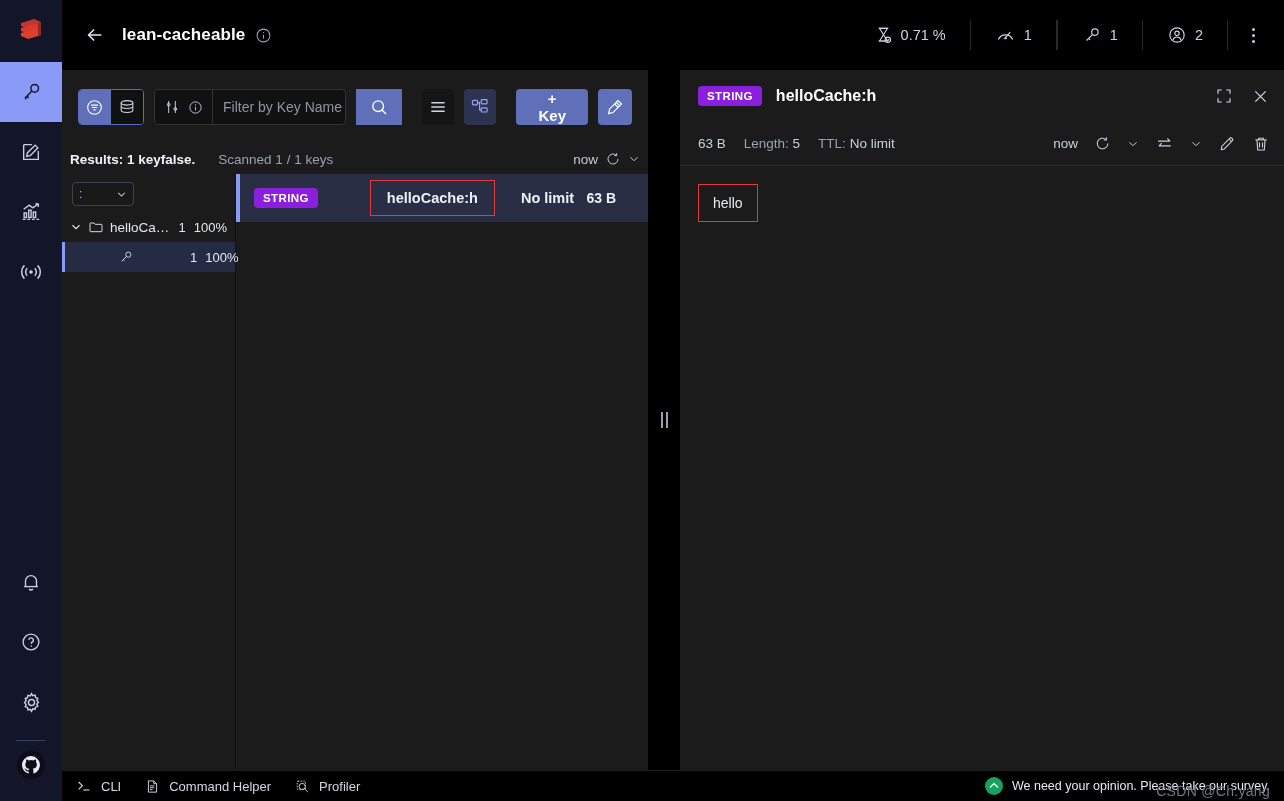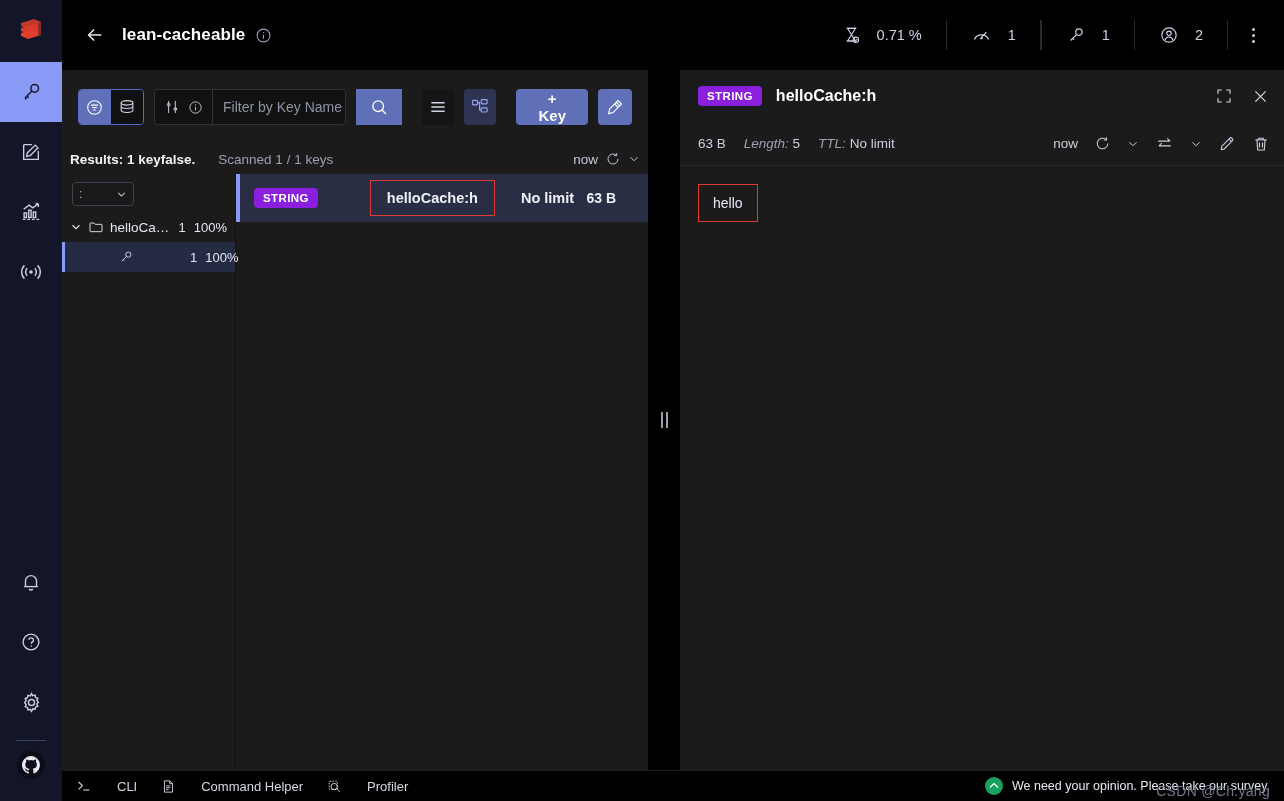--- a/index.html
+++ b/index.html
@@ -35,21 +35,21 @@
   
   .topbar {
     height: 70px; display: flex; align-items: center; background: #000;
     padding: 0 14px 0 18px; flex: 0 0 70px;
   }
   .back-arrow { width: 30px; height: 30px; display:flex;align-items:center;justify-content:center; color:#e9ecf5; }
   .db-title { color:#ffffff; font-size:17px; font-weight:bold; margin-left: 12px; letter-spacing: .1px;}
   .info-circle { margin-left: 10px; color:#9aa2b8; display:flex; align-items:center;}
   .top-spacer { flex:1 1 auto; }
   .stat {
-    display: flex; align-items: center; gap: 16px; color:#ccd3e4;
+    display: flex; align-items: center; gap: 8px; color:#ccd3e4;
     font-size: 14.5px; padding: 0 24px; height: 34px;
   }
   .vdiv { width:1px; height: 30px; background:#2a2a2a; }
   .kebab { width: 34px; height: 34px; display:flex; align-items:center; justify-content:center; color:#c8cdd9; margin-left: 8px;}
   .kebab .dots { display:flex; flex-direction:column; gap:3px;}
   .kebab .dots i { width:3px;height:3px;background:#c8cdd9;border-radius:50%; display:block;}
 
   
   .body { flex:1 1 auto; display:flex; min-height:0; background:#000; padding-bottom: 0;}
   .panel-left { width: 586px; flex: 0 0 586px; display:flex; flex-direction:column; background:#1b1b1b; min-height:0;}
@@ -101,28 +101,28 @@
   .badge { background:#8a20dd; color:#fff; font-size:11.5px; font-weight:bold; letter-spacing:.4px; padding: 4px 9px; border-radius:4px;}
   .key-name-box { margin-left: 52px; border:1px solid #e03a3a; padding: 9px 16px; color:#eef1f8; font-size:14.5px; font-weight:bold;}
   .key-ttl { margin-left: 26px; color:#eef1f8; font-size:14.5px; font-weight:bold;}
   .key-size { margin-left:auto; margin-right: 32px; color:#eef1f8; font-size:14px; font-weight:bold;}
 
   
   .det-head { height:52px; display:flex; align-items:center; padding: 0 14px 0 18px; gap:14px; flex:0 0 52px;}
   .det-key-name { color:#fff; font-size:16px; font-weight:bold;}
   .det-head-actions { margin-left:auto; display:flex; align-items:center; gap:18px; color:#d2d6e2;}
   .det-sub { height:44px; display:flex; align-items:center; padding: 0 14px 0 18px; gap:18px; font-size:13.5px; color:#c9cfdd; border-bottom:1px solid #2a2a2a; flex:0 0 44px;}
-  .det-sub .lbl { color:#9aa1b2;font-style:italic;}
+  .det-sub .lbl { color:#9aa1b2;}
   .det-actions { margin-left:auto; display:flex; align-items:center; gap:16px; color:#c9cfdd;}
   .det-body { flex:1 1 auto; padding: 18px; min-height:0;}
   .value-box { display:inline-block; border:1px solid #e03a3a; padding: 10px 14px; color:#e6eaf4; font-size:14px;}
 
   
   .bottombar { height:31px; background:#000; display:flex; align-items:center; padding-left: 14px; gap:24px; flex:0 0 31px; border-top:1px solid #1e1e1e;}
-  .bb-item { display:flex; align-items:center; gap:25px; color:#d4d8e4; font-size:13px;}
+  .bb-item { display:flex; align-items:center; gap:9px; color:#d4d8e4; font-size:13px;}
   .bb-right { margin-left:auto; display:flex; align-items:center; gap:9px; padding-right:14px; position:relative;}
   .survey-dot { width:18px;height:18px;border-radius:50%;background:#17a05e; display:flex;align-items:center;justify-content:center;}
   .survey-text { color:#e7eaf2; font-size:12.5px;}
   .watermark { position:absolute; right: 14px; bottom: 2px; color:#6f7687; font-size:14px; letter-spacing:.3px; pointer-events:none;}
   svg { display:block; }
 </style>
 </head>
 <body>
 
 <div class="app">

